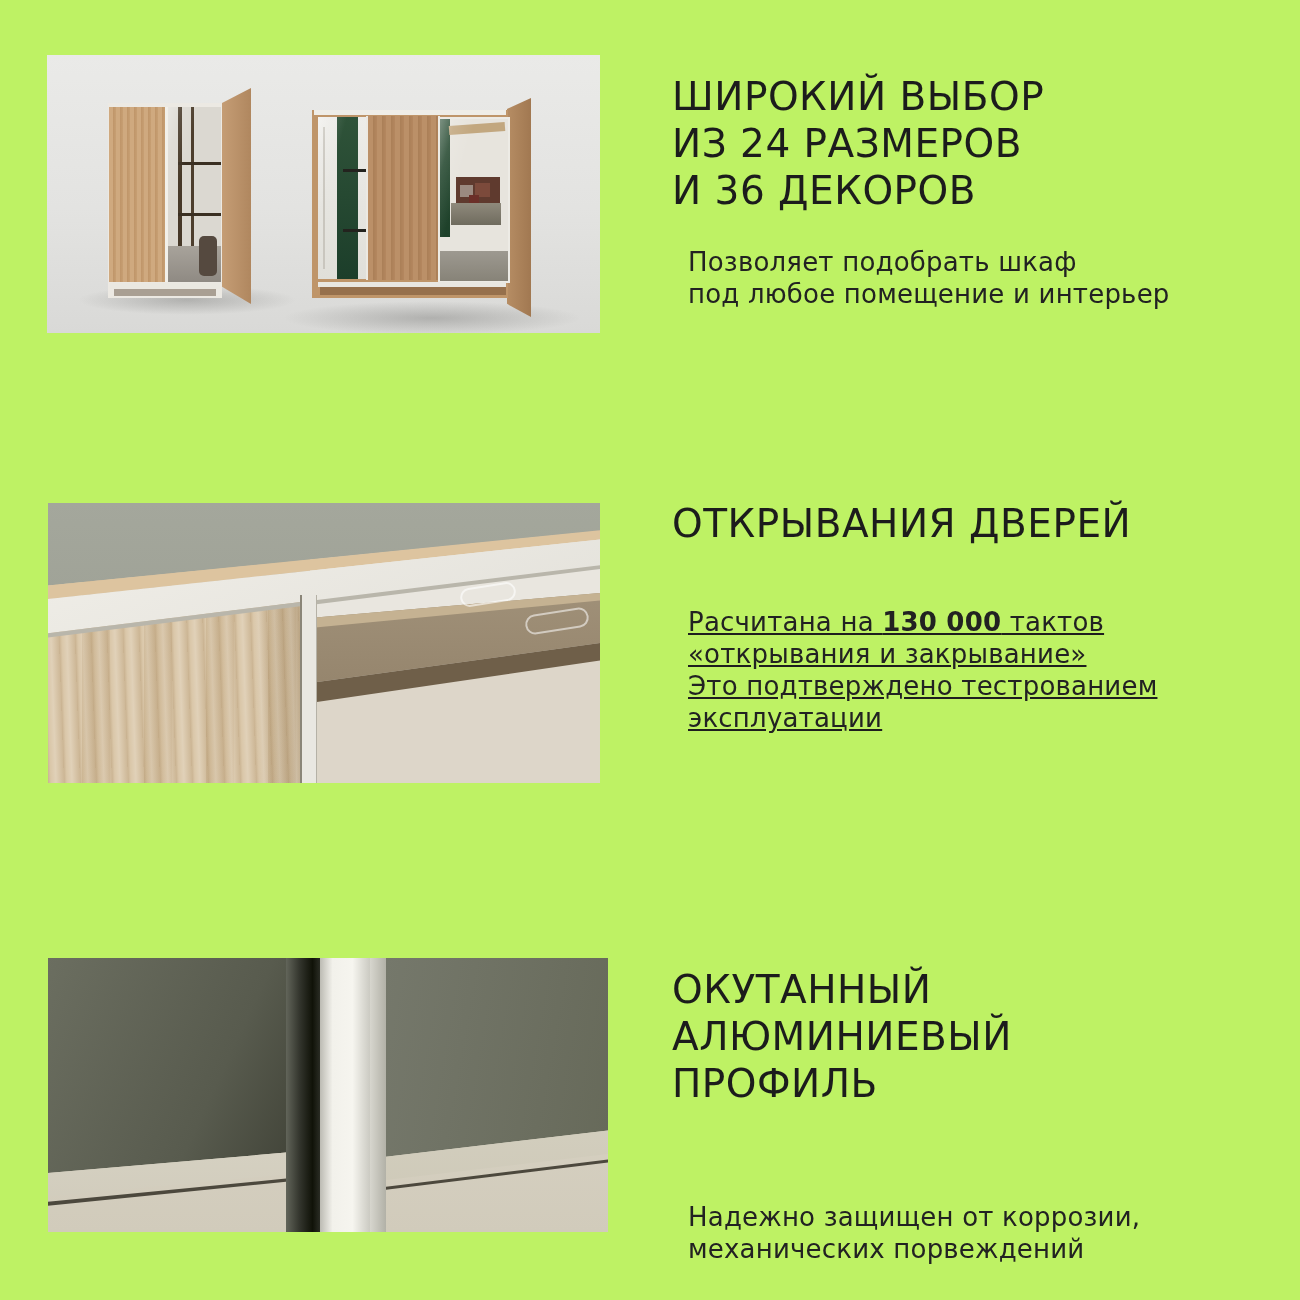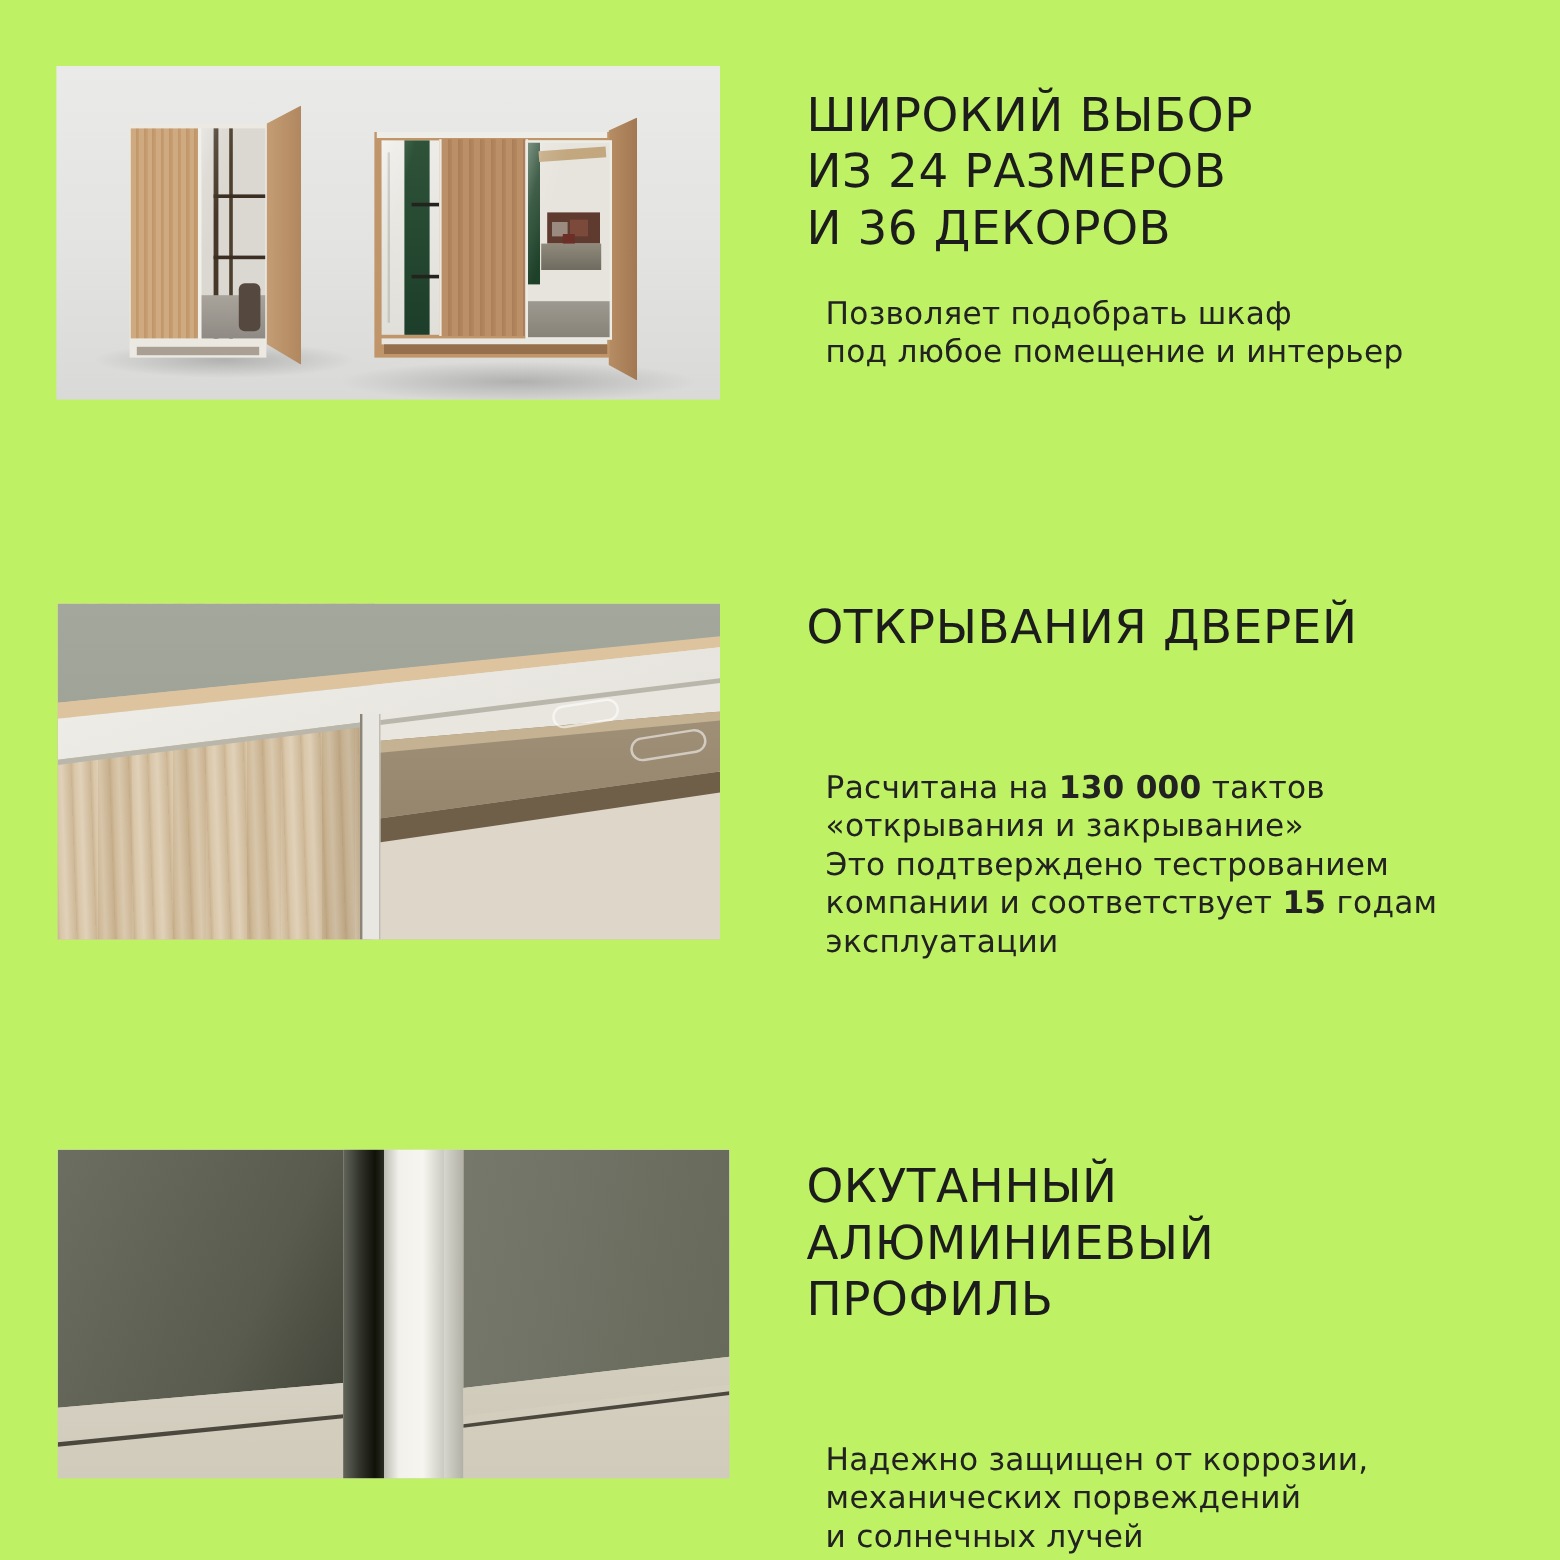--- a/index.html
+++ b/index.html
@@ -191,26 +191,25 @@
     <div class="abs p2-rail"></div>
     <div class="abs p2-rail-edge"></div>
     <div class="abs p2-edge"></div>
   </div>
 
   <div class="abs" style="left:672px;top:500px;">
     <h2 class="title">
       <span class="tl">ОТКРЫВАНИЯ ДВЕРЕЙ</span>
     </h2>
   </div>
-  <div class="abs" style="left:672px;top:625px;">
+  <div class="abs" style="left:672px;top:590px;text-decoration:underline;">
     <p class="bodytext">
       <span class="bl"><span>Расчитана на </span><b class="num">130 000</b><span> тактов</span></span>
       <span class="bl">«открывания и закрывание»</span>
       <span class="bl">Это подтверждено тестрованием</span>
-      <span class="bl"><span>компании и соответствует </span><b class="num">15</b><span> годам</span></span>
       <span class="bl">эксплуатации</span>
     </p>
   </div>
 
   <div class="abs photo p3">
     <div class="abs p3-lpanel"></div>
     <div class="abs p3-lrail"></div>
     <div class="abs p3-lline"></div>
     <div class="abs p3-cdark"></div>
     <div class="abs p3-profile"></div>
@@ -224,17 +223,16 @@
     <h2 class="title">
       <span class="tl">ОКУТАННЫЙ</span>
       <span class="tl">АЛЮМИНИЕВЫЙ</span>
       <span class="tl">ПРОФИЛЬ</span>
     </h2>
   </div>
   <div class="abs" style="left:672px;top:1185px;">
     <p class="bodytext">
       <span class="bl">Надежно защищен от коррозии,</span>
       <span class="bl">механических порвеждений</span>
-      <span class="bl">и солнечных лучей</span>
     </p>
   </div>
 
 </div>
 
 </body></html>

